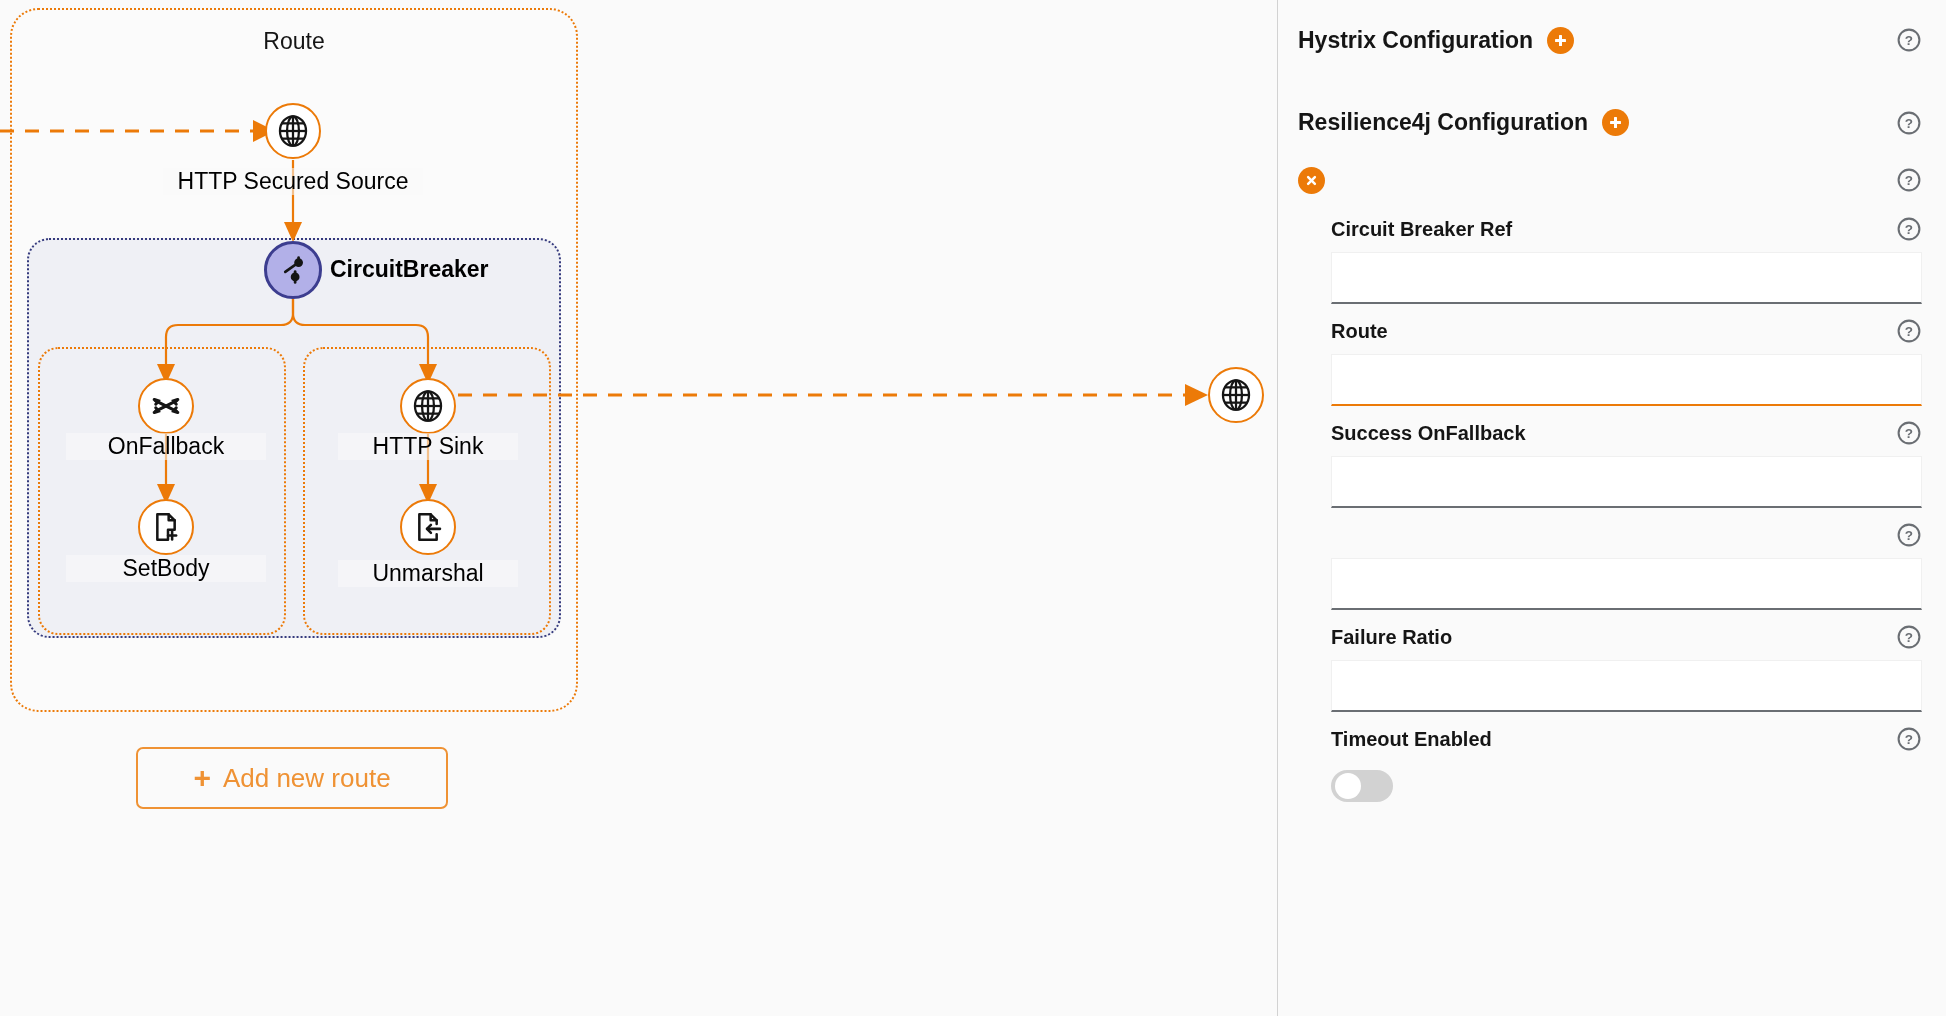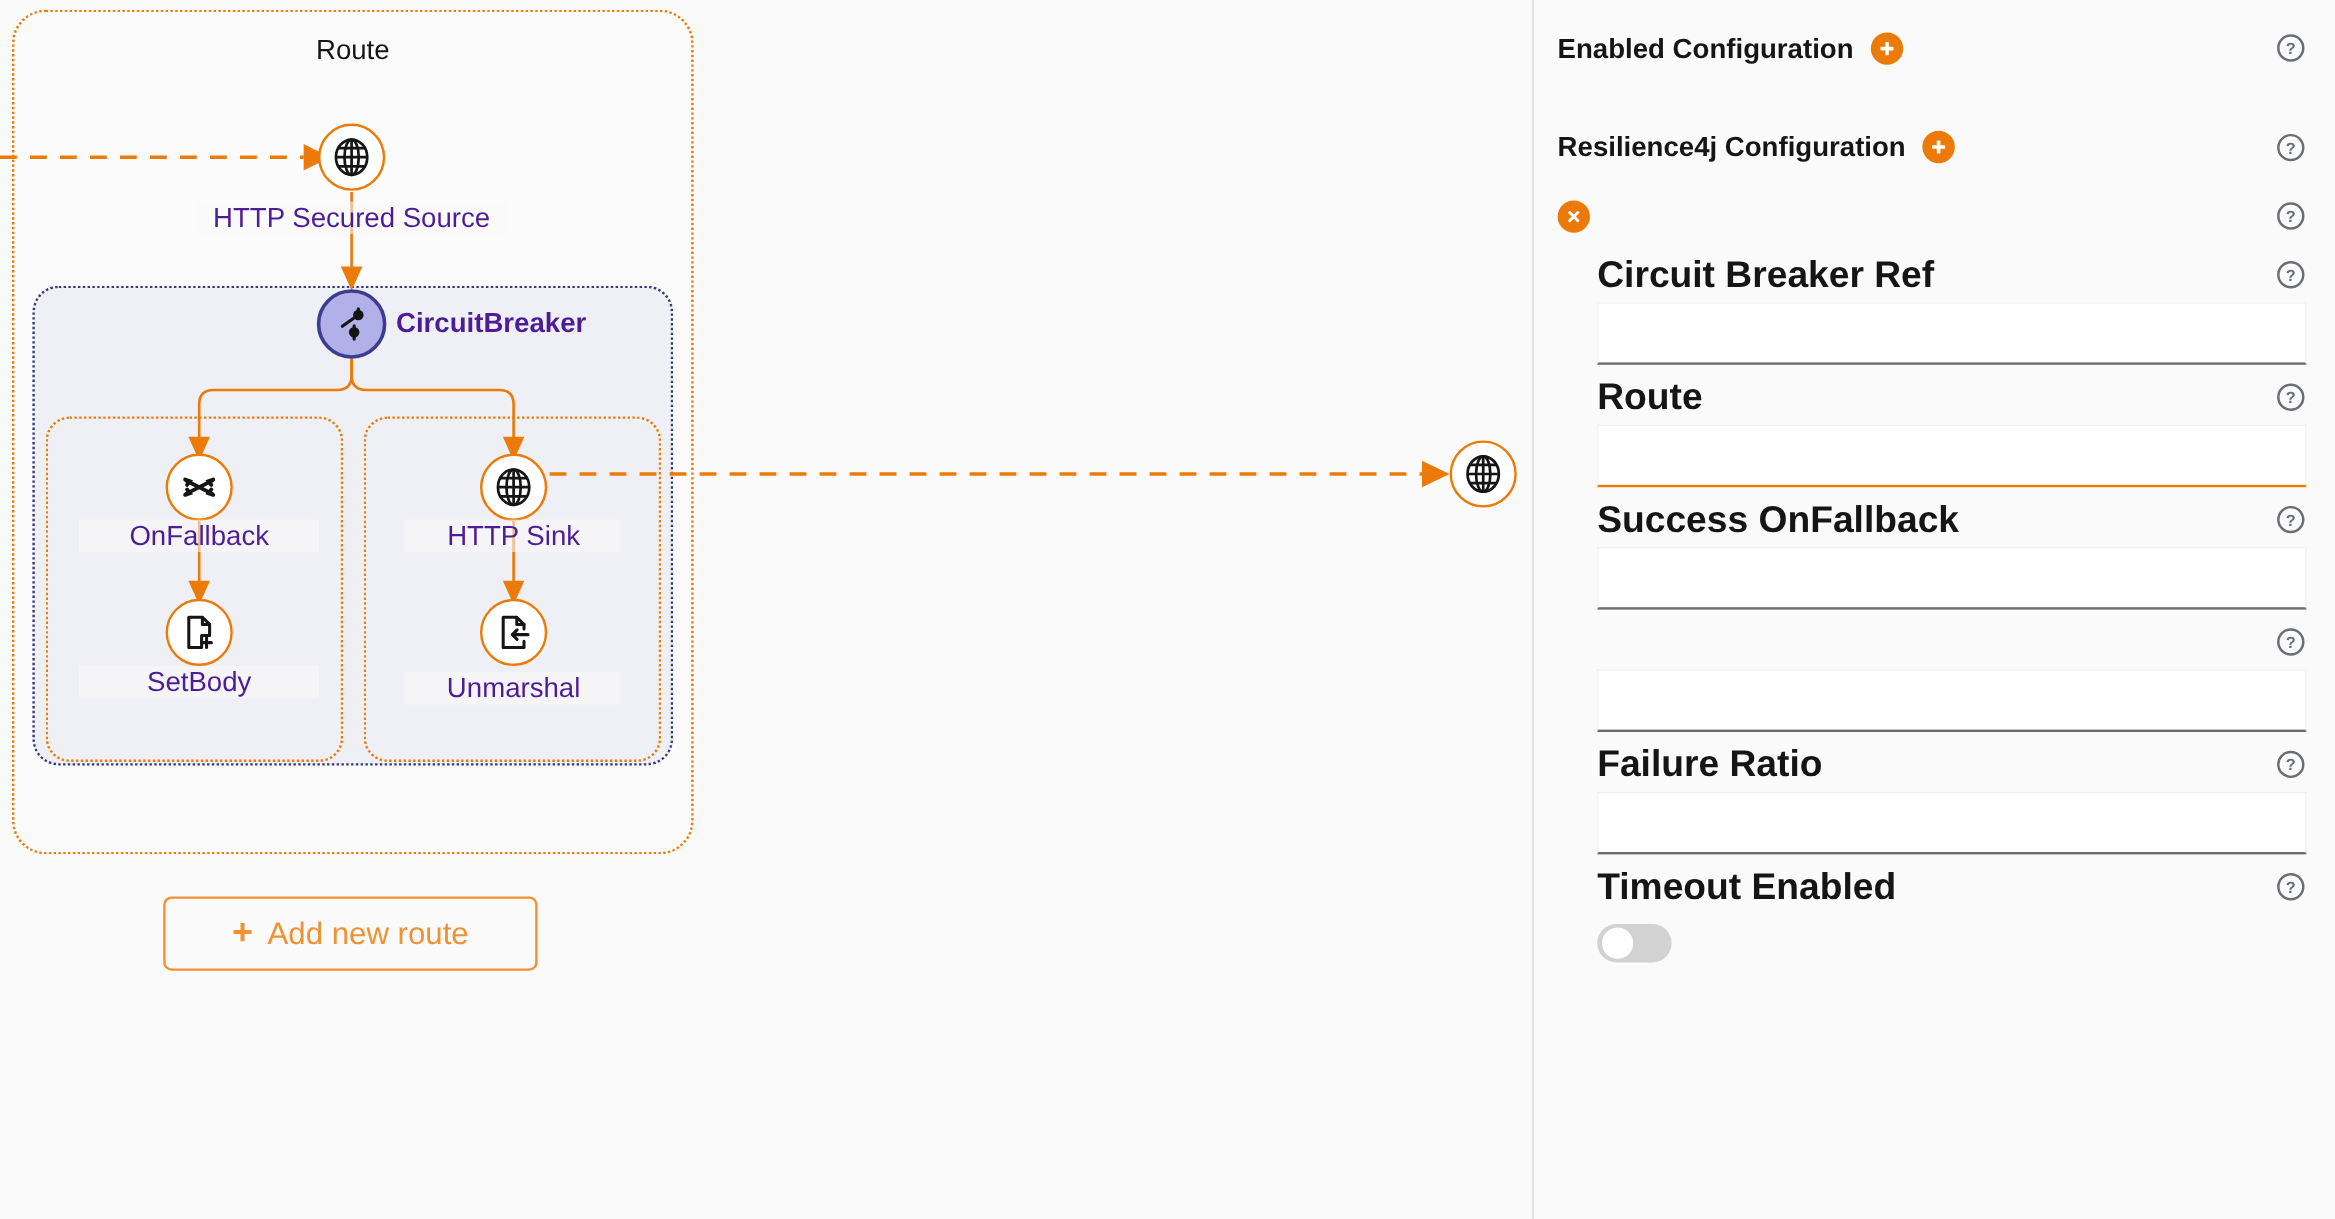--- a/index.html
+++ b/index.html
@@ -71,21 +71,21 @@
   }
   .node svg { display: block; }
   .node-cb {
     width: 58px; height: 58px;
     background: #b2b0e8;
     border: 3px solid #3c3d8f;
   }
   .node-label {
     position: absolute;
     font-size: 23px;
-    color: #4c1d95;
+    color: #000000;
     white-space: nowrap;
     text-align: center;
     z-index: 7;
     background: rgba(250,250,250,0.55);
     padding: 0 2px;
   }
   .node-label.bold { font-weight: bold; background: transparent; }
 
   
   .conn { position: absolute; z-index: 2; }
@@ -151,21 +151,21 @@
   }
   .help-icon svg { display: block; }
 
   
   .fields { padding-left: 33px; }
   .field { margin-bottom: 4px; }
   .field-head {
     display: flex; align-items: center;
     height: 46px;
   }
-  .field-label { font-size: 31px; font-weight: bold; color: #151515; }
+  .field-label { font-size: 20px; font-weight: bold; color: #151515; }
   .field-input {
     display: block;
     width: 100%;
     height: 52px;
     background: #ffffff;
     border: 1px solid #f0f0f0;
     border-bottom: 2px solid #6a6e73;
     border-radius: 0;
     padding: 0 10px;
     font-size: 21px;
@@ -328,21 +328,21 @@
     <div class="add-route-btn">
       <span class="plus">+</span>
       <span>Add new route</span>
     </div>
   </div>
 
   <div id="panel">
 
 
     <div class="section-row">
-      <span class="section-title">Enabled Configuration</span>
+      <span class="section-title">Hystrix Configuration</span>
       <span class="badge">
         <svg width="15" height="15" viewBox="0 0 16 16">
           <rect x="6.4" y="2.2" width="3.2" height="11.6" rx="0.6" fill="#ffffff"></rect>
           <rect x="2.2" y="6.4" width="11.6" height="3.2" rx="0.6" fill="#ffffff"></rect>
         </svg>
       </span>
       <span class="spacer"></span>
       <span class="help-icon">
         <svg width="26" height="26" viewBox="0 0 24 24">
           <circle cx="12" cy="12" r="9.6" fill="none" stroke="#6a6e73" stroke-width="1.9"></circle>

